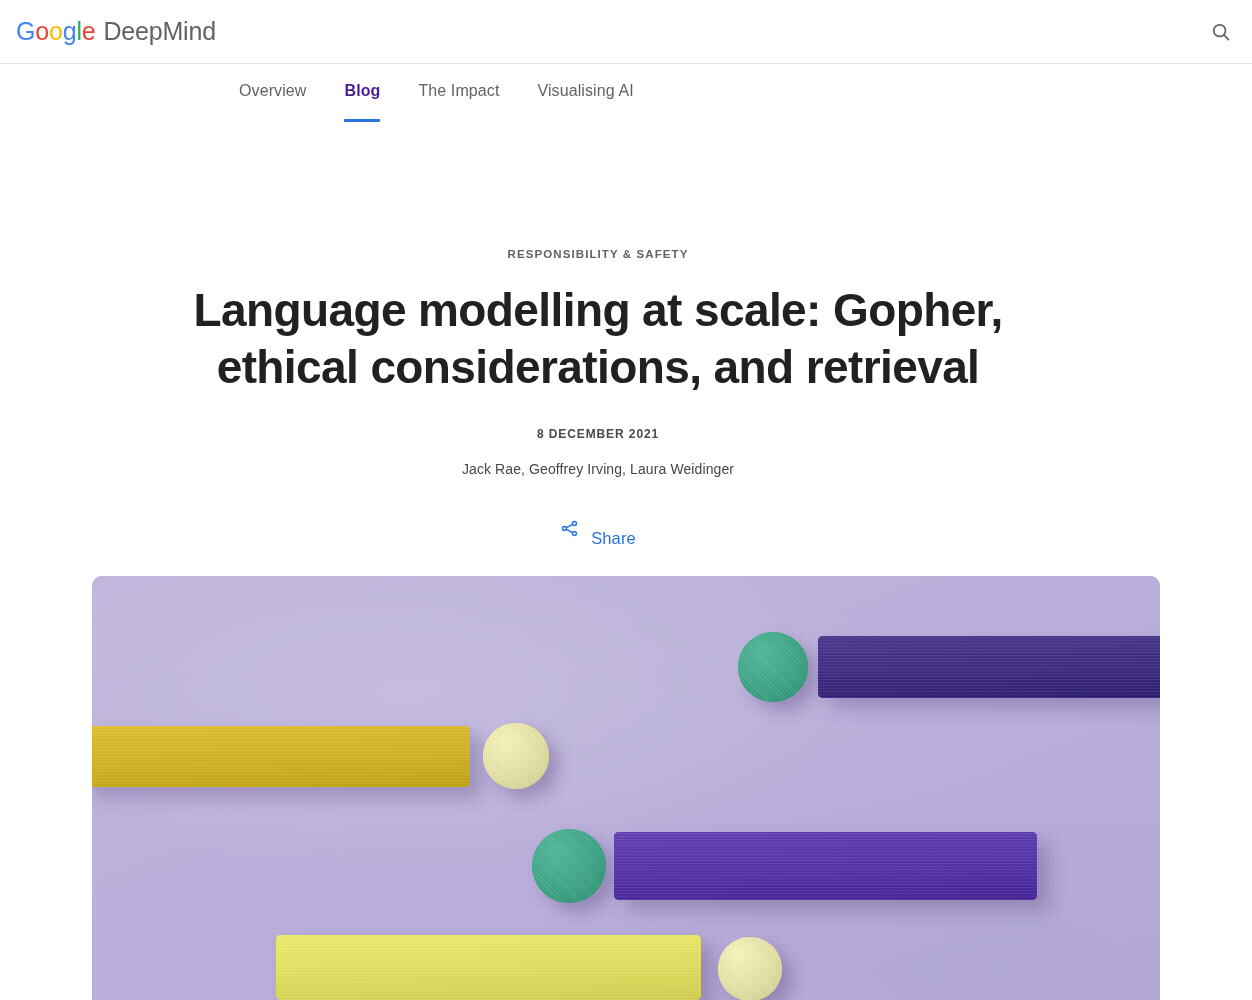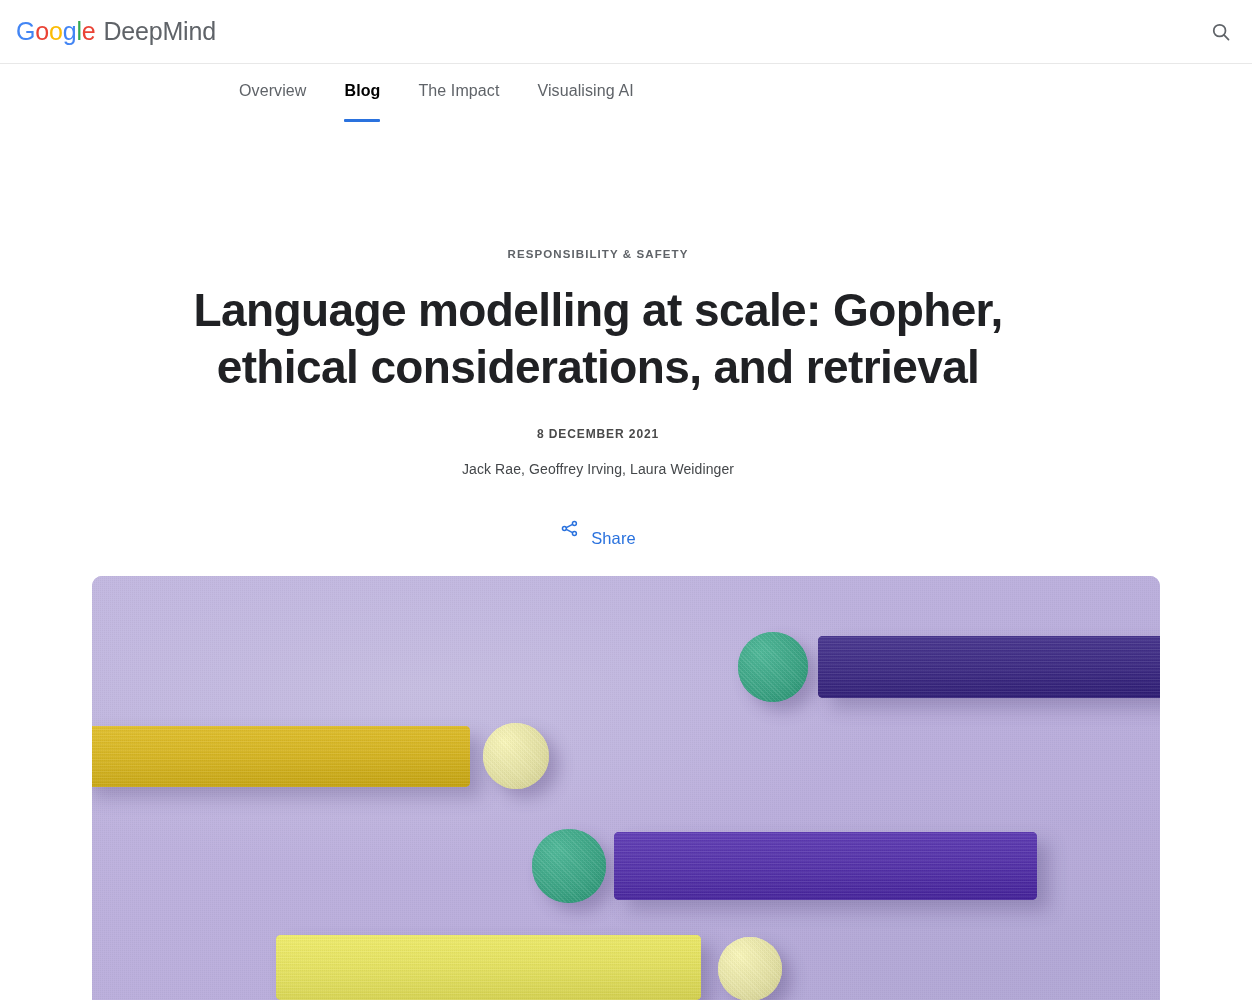--- a/index.html
+++ b/index.html
@@ -95,21 +95,21 @@
     position: relative;
     font-size: 16px;
     color: #5f6368;
     text-decoration: none;
     padding-bottom: 30px;
     cursor: pointer;
     letter-spacing: 0.1px;
     white-space: nowrap;
   }
   .sub-nav-item.active {
-    color: #000000;
+    color: #4c1d95;
     font-weight: 700;
   }
   .sub-nav-item.active::after {
     content: "";
     position: absolute;
     left: 0;
     right: 0;
     bottom: 8px;
     height: 3px;
     background: #2a72de;

